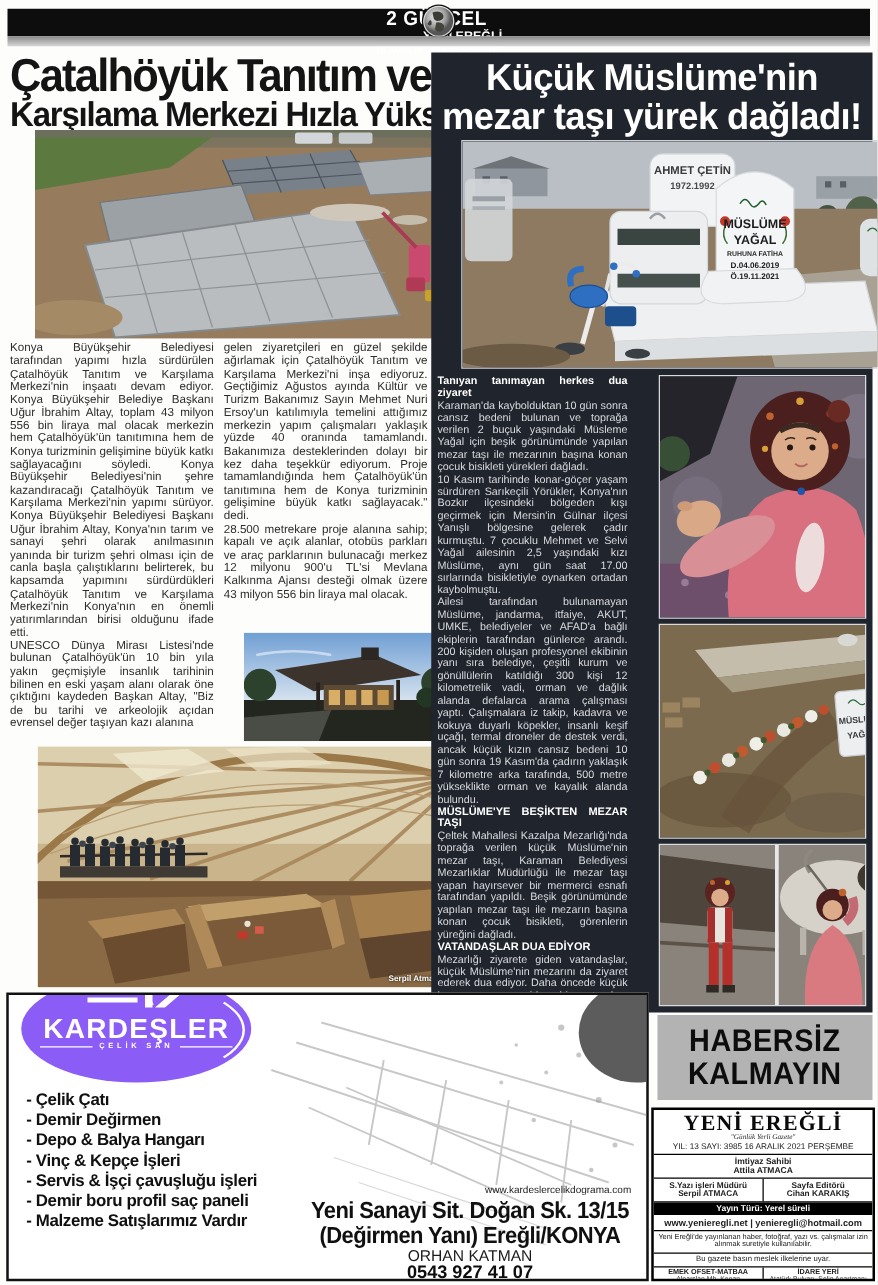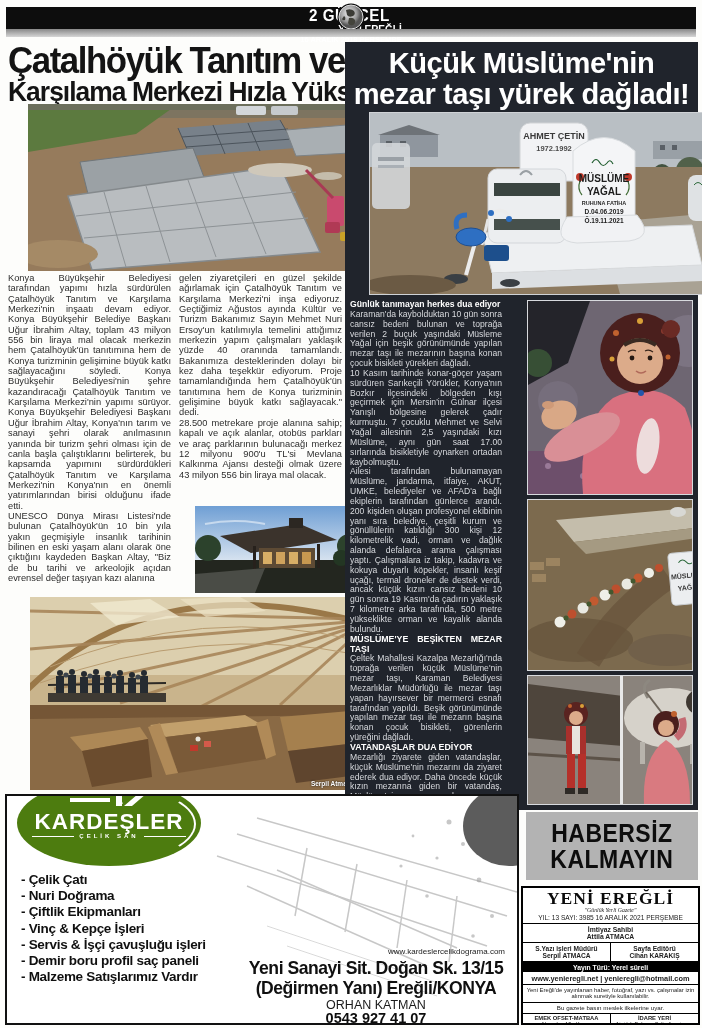--- a/index.html
+++ b/index.html
@@ -43,21 +43,21 @@
   .rlead{font-weight:700;color:#fff;}
   .rsub{font-weight:700;color:#fff;font-size:8.8px;}
   .rp{margin:0;}
   .byline{font-size:5.5px;font-weight:700;color:#aeb2b8;margin-left:2px;}
   .rphotos{width:186px;display:flex;flex-direction:column;gap:4px;}
   .rphotos .photo{position:relative;border:1px solid #d8dade;}
   
   .ad{position:absolute;left:5px;top:794px;width:514px;height:231px;background:#fff;
       border:2px solid #111;box-sizing:border-box;overflow:hidden;}
   .ad-sketch{position:absolute;right:0;top:0;}
-  .ad-logo{position:absolute;left:10px;top:-16px;width:184px;height:86px;background:#4d7c0f;
+  .ad-logo{position:absolute;left:10px;top:-16px;width:184px;height:86px;background:#8b5cf6;
            border-radius:50%;text-align:center;color:#fff;}
   .ad-swoosh{position:absolute;right:5px;top:5px;width:172px;height:74px;border:2.5px solid transparent;
              border-right-color:#fff;border-radius:50%;}
   .logo-icon{margin-top:2px;}
   .ad-brand{font-size:22px;font-weight:700;letter-spacing:1px;transform:scaleX(1.02);margin-top:-3px;}
   .ad-brandsub{display:flex;align-items:center;justify-content:center;gap:5px;margin-top:-2px;}
   .ad-brandsub .rule{width:42px;height:1px;background:#fff;}
   .ad-brandsub span{font-size:6px;font-weight:700;letter-spacing:3px;}
   .ad-list{position:absolute;left:14px;top:76px;font-size:13.5px;font-weight:700;color:#101010;
            line-height:16.2px;letter-spacing:-.3px;}
@@ -326,21 +326,21 @@
           <ellipse cx="140" cy="170" rx="10" ry="4" fill="#3a3f44"></ellipse>
           <circle cx="121" cy="100" r="3" fill="#2e6fc2"></circle>
             <circle cx="139" cy="106" r="3" fill="#2e6fc2"></circle>
         </g>
         <ellipse cx="40" cy="172" rx="46" ry="10" fill="#6b5a44"></ellipse>
       </svg>
     </div>
 
     <div class="rbody">
       <div class="rtext">
-        <div class="rlead">Günlük tanımayan herkes dua ediyor</div>
+        <div class="rlead">Tanıyan tanımayan herkes dua ziyaret</div>
         <div class="rp">Karaman'da kaybolduktan 10 gün sonra cansız bedeni bulunan ve toprağa verilen 2 buçuk yaşındaki Müsleme Yağal için beşik görünümünde yapılan mezar taşı ile mezarının başına konan çocuk bisikleti yürekleri dağladı.</div>
         <div class="rp">10 Kasım tarihinde konar-göçer yaşam sürdüren Sarıkeçili Yörükler, Konya'nın Bozkır ilçesindeki bölgeden kışı geçirmek için Mersin'in Gülnar ilçesi Yanışlı bölgesine gelerek çadır kurmuştu. 7 çocuklu Mehmet ve Selvi Yağal ailesinin 2,5 yaşındaki kızı Müslüme, aynı gün saat 17.00 sırlarında bisikletiyle oynarken ortadan kaybolmuştu.</div>
         <div class="rp">Ailesi tarafından bulunamayan Müslüme, jandarma, itfaiye, AKUT, UMKE, belediyeler ve AFAD'a bağlı ekiplerin tarafından günlerce arandı. 200 kişiden oluşan profesyonel ekibinin yanı sıra belediye, çeşitli kurum ve gönüllülerin katıldığı 300 kişi 12 kilometrelik vadi, orman ve dağlık alanda defalarca arama çalışması yaptı. Çalışmalara iz takip, kadavra ve kokuya duyarlı köpekler, insanlı keşif uçağı, termal droneler de destek verdi, ancak küçük kızın cansız bedeni 10 gün sonra 19 Kasım'da çadırın yaklaşık 7 kilometre arka tarafında, 500 metre yükseklikte orman ve kayalık alanda bulundu.</div>
         <div class="rsub">MÜSLÜME'YE BEŞİKTEN MEZAR TAŞI</div>
         <div class="rp">Çeltek Mahallesi Kazalpa Mezarlığı'nda toprağa verilen küçük Müslüme'nin mezar taşı, Karaman Belediyesi Mezarlıklar Müdürlüğü ile mezar taşı yapan hayırsever bir mermerci esnafı tarafından yapıldı. Beşik görünümünde yapılan mezar taşı ile mezarın başına konan çocuk bisikleti, görenlerin yüreğini dağladı.</div>
         <div class="rsub">VATANDAŞLAR DUA EDİYOR</div>
         <div class="rp"><span>Mezarlığı ziyarete giden vatandaşlar, küçük Müslüme'nin mezarını da ziyaret ederek dua ediyor. Daha öncede küçük kızın mezarına giden bir vatandaş, Müslüme'nin mezarının başına çam fidanı dikmişti.</span><span class="byline">Haber Merkezi</span></div>
       </div>
 
       <div class="rphotos">
@@ -507,22 +507,22 @@
       <div class="ad-brand">KARDEŞLER</div>
       <div class="ad-brandsub">
         <span class="rule"></span>
         <span>ÇELİK SAN</span>
         <span class="rule"></span>
       </div>
     </div>
 
     <div class="ad-list">
       <div>- Çelik Çatı</div>
-      <div>- Nuri Doğrama</div>
-      <div>- Çiftlik Ekipmanları</div>
+      <div>- Demir Değirmen</div>
+      <div>- Depo &amp; Balya Hangarı</div>
       <div>- Vinç &amp; Kepçe İşleri</div>
       <div>- Servis &amp; İşçi çavuşluğu işleri</div>
       <div>- Demir boru profil saç paneli</div>
       <div>- Malzeme Satışlarımız Vardır</div>
     </div>
 
     <div class="ad-web">www.kardeslercelikdograma.com</div>
     <div class="ad-addr1">Yeni Sanayi Sit. Doğan Sk. 13/15</div>
     <div class="ad-addr2">(Değirmen Yanı) Ereğli/KONYA</div>
     <div class="ad-name">ORHAN KATMAN</div>

